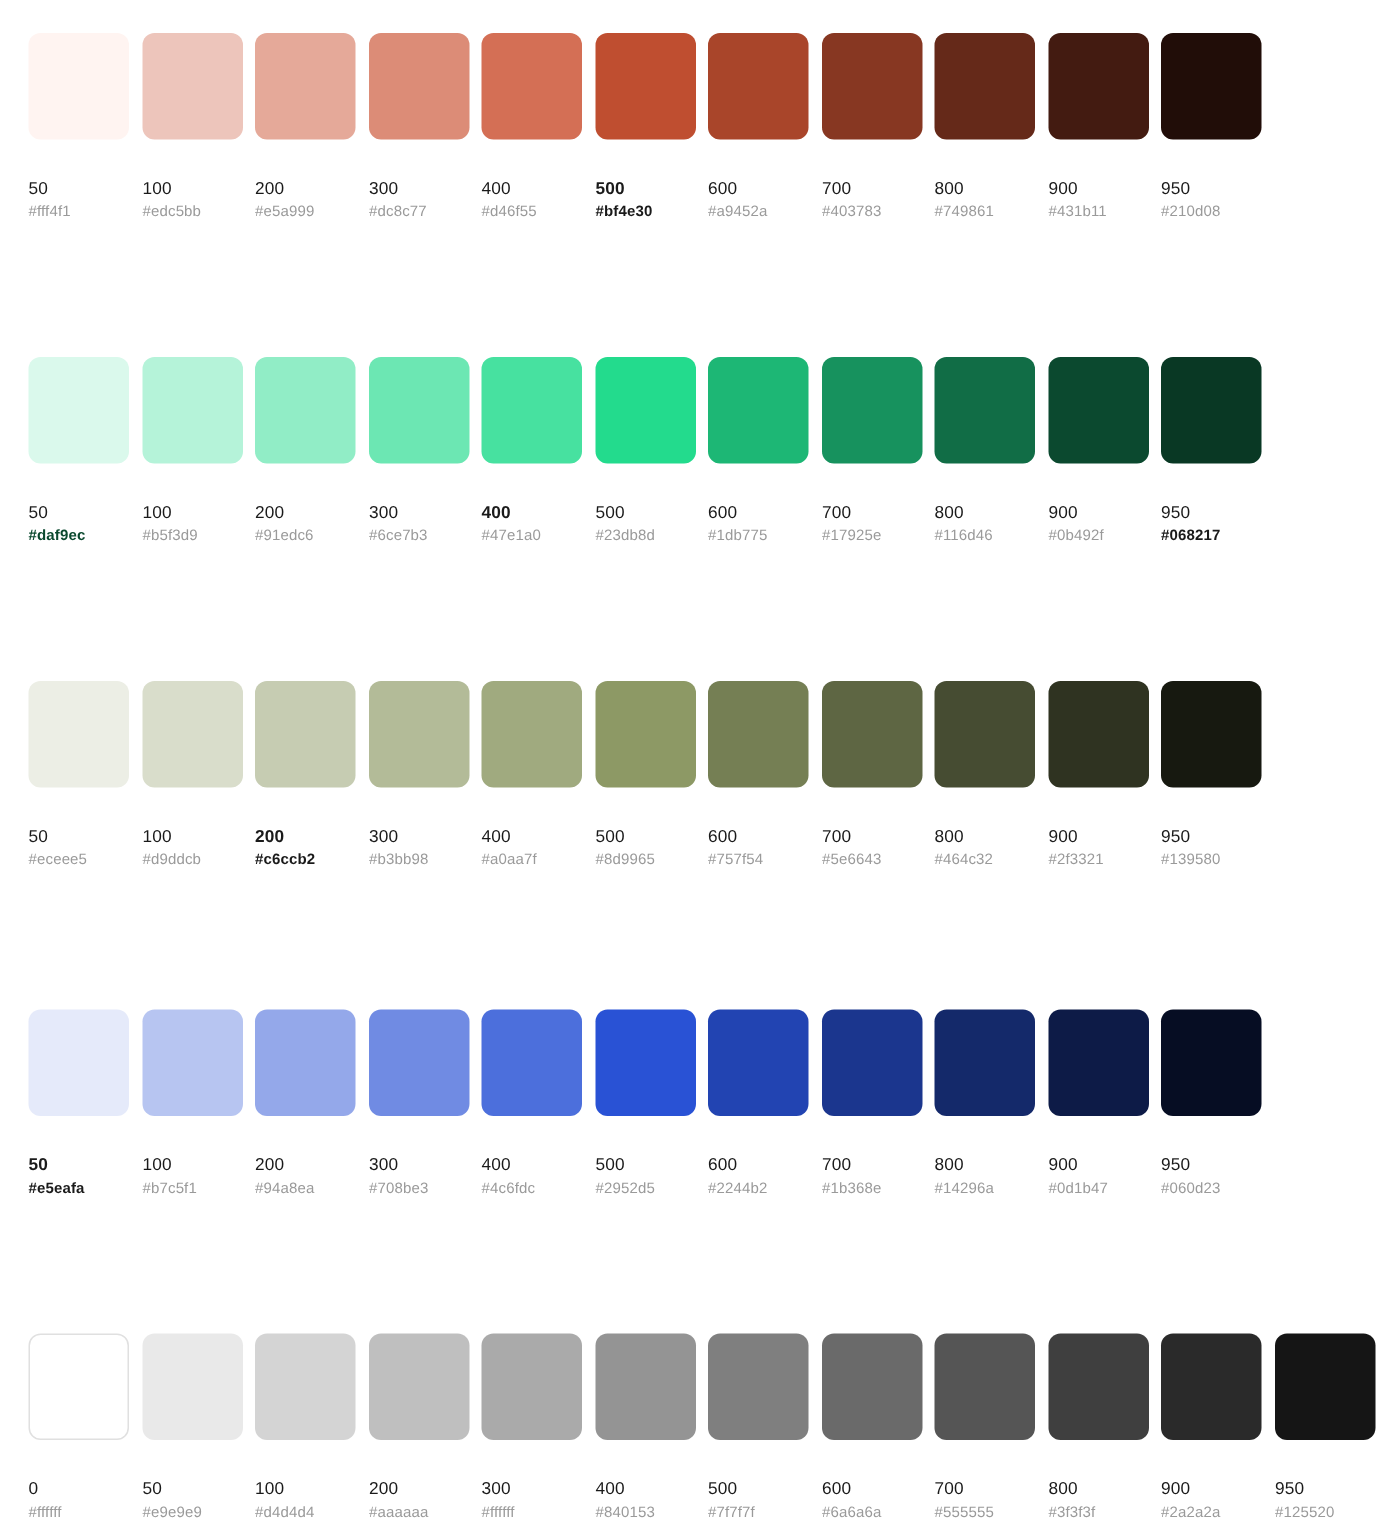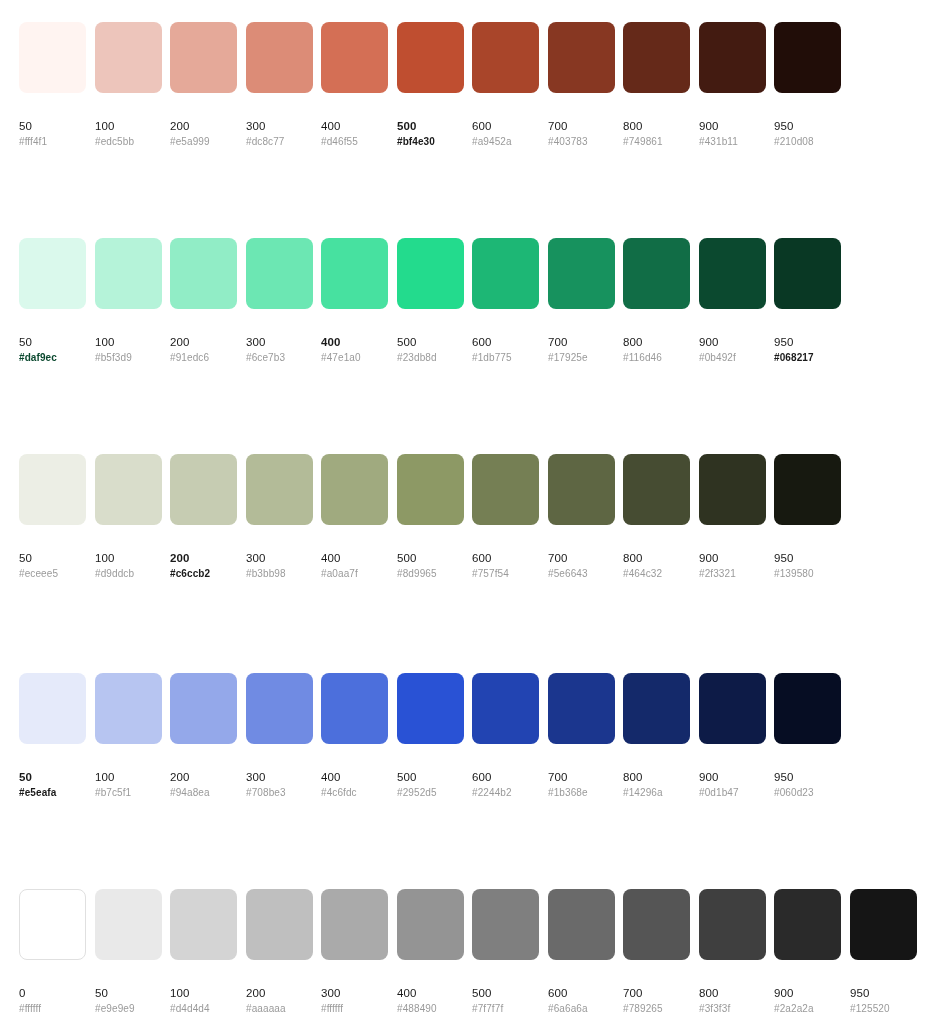--- a/index.html
+++ b/index.html
@@ -424,42 +424,42 @@
         <div class="swatch-chip" style="background: rgb(170, 170, 170);"></div>
         <div class="swatch-meta">
           <div class="swatch-step">300</div>
           <div class="swatch-hex">#ffffff</div>
         </div>
       </div>
       <div class="swatch-item" style="left: 378px;">
         <div class="swatch-chip" style="background: rgb(148, 148, 148);"></div>
         <div class="swatch-meta">
           <div class="swatch-step">400</div>
-          <div class="swatch-hex">#488490</div>
+          <div class="swatch-hex">#840153</div>
         </div>
       </div>
       <div class="swatch-item" style="left: 453px;">
         <div class="swatch-chip" style="background: rgb(127, 127, 127);"></div>
         <div class="swatch-meta">
           <div class="swatch-step">500</div>
           <div class="swatch-hex">#7f7f7f</div>
         </div>
       </div>
       <div class="swatch-item" style="left: 529px;">
         <div class="swatch-chip" style="background: rgb(106, 106, 106);"></div>
         <div class="swatch-meta">
           <div class="swatch-step">600</div>
           <div class="swatch-hex">#6a6a6a</div>
         </div>
       </div>
       <div class="swatch-item" style="left: 604px;">
         <div class="swatch-chip" style="background: rgb(85, 85, 85);"></div>
         <div class="swatch-meta">
           <div class="swatch-step">700</div>
-          <div class="swatch-hex">#789265</div>
+          <div class="swatch-hex">#555555</div>
         </div>
       </div>
       <div class="swatch-item" style="left: 680px;">
         <div class="swatch-chip" style="background: rgb(63, 63, 63);"></div>
         <div class="swatch-meta">
           <div class="swatch-step">800</div>
           <div class="swatch-hex">#3f3f3f</div>
         </div>
       </div>
       <div class="swatch-item" style="left: 755px;">

